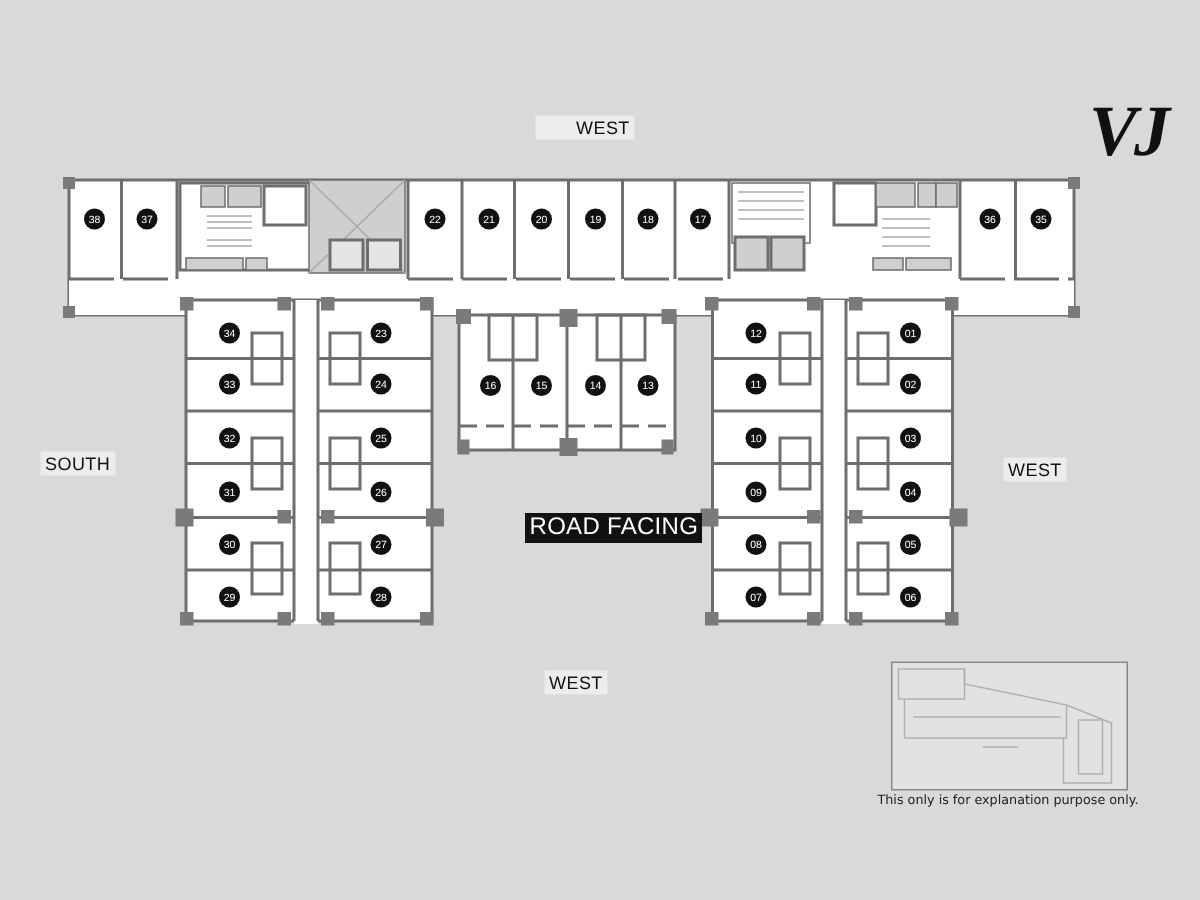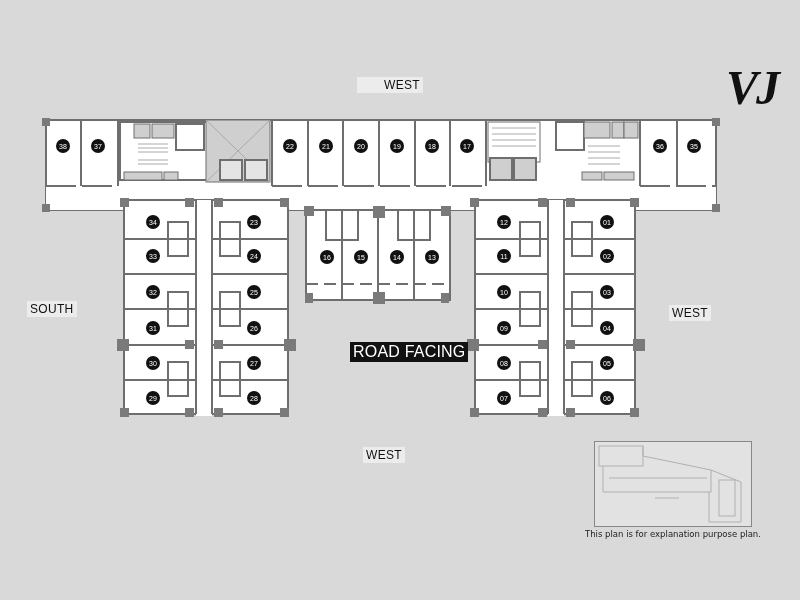--- a/index.html
+++ b/index.html
@@ -382,13 +382,13 @@
     <g fill="none" stroke="#b0b0b0" stroke-width="1">
       <rect x="4" y="4" width="44" height="20"></rect>
       <polyline points="48,4 48,14 116,28 116,50 40,50 8,50 8,24"></polyline>
       <polyline points="116,28 146,40 146,80 114,80 114,50"></polyline>
       <rect x="124" y="38" width="16" height="36"></rect>
       <line x1="14" y1="36" x2="112" y2="36"></line>
       <line x1="60" y1="56" x2="84" y2="56"></line>
     </g>
   </svg>
 </div>
-<div class="disclaimer">This plan is for explanation purpose plan.</div>
+<div class="disclaimer">This only is for explanation purpose only.</div>
 
 </body></html>

